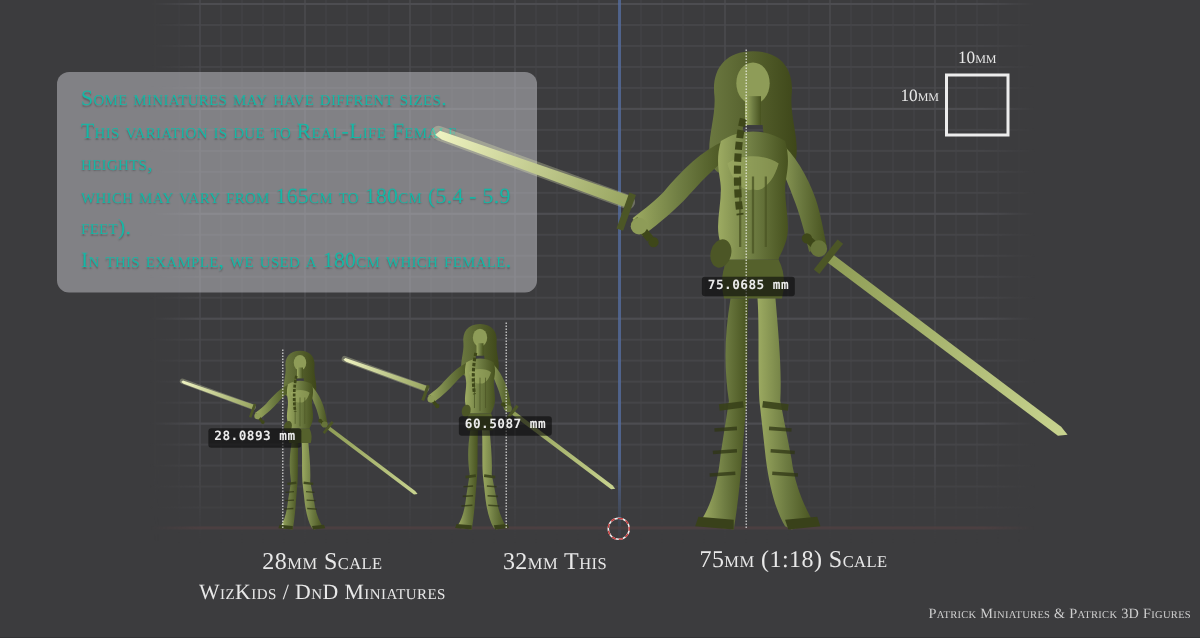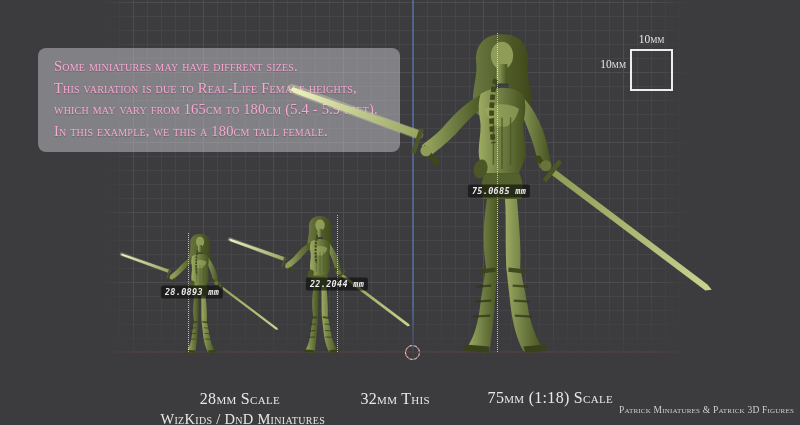--- a/index.html
+++ b/index.html
@@ -32,45 +32,45 @@
   .axis-z { position:absolute; left:312px; top:0; width:2px; height:100%;
             background:#5570a8; opacity:.7; }
   .axis-x { position:absolute; left:0; top:351px; width:100%; height:1.6px;
             background:#a85454; opacity:.85; }
   
   .cursor3d { position:absolute; left:405px; top:345px; width:15px; height:15px; }
   .cursor3d .ring-w { position:absolute; inset:0; border:1.6px solid rgba(250,250,250,.95); border-radius:50%; }
   .cursor3d .ring-r { position:absolute; inset:0; border:1.6px dashed #c43d3d; border-radius:50%; }
   
   .info-box {
-    position:absolute; left:38px; top:48px; width:362px;
+    position:absolute; left:38px; top:48px; width:320px;
     background:rgba(198,198,204,.5);
     border-radius:8px; padding:8px 14px 10px 16px;
-    color:#f9a8d4; font-size:14.5px; line-height:21.5px;
+    color:#14b8a6; font-size:14.5px; line-height:21.5px;
     font-variant:small-caps; letter-spacing:.2px;
     text-shadow:0 1px 1px rgba(0,0,0,.25);
   }
   
   .mline { position:absolute; width:0; border-left:1px dotted rgba(255,255,255,.65); }
   .mlabel {
     position:absolute; transform:translate(-50%,-50%); white-space:nowrap;
     background:rgba(12,12,12,.62); color:#ebebeb;
     font-family:"DejaVu Sans Mono", monospace; font-size:8.5px; font-weight:bold;
-    padding:1px 4px 2px; border-radius:2px; letter-spacing:.3px;font-style:italic;
+    padding:1px 4px 2px; border-radius:2px; letter-spacing:.3px;
   }
   
   .ref-square { position:absolute; left:630px; top:49px; width:43px; height:42px;
                 border:2px solid #ededed; }
   .ref-label { position:absolute; color:#e9e9e9; font-size:11.5px;
                font-variant:small-caps; }
   .ref-label.top { left:628px; top:33px; width:47px; text-align:center; }
   .ref-label.side { left:584px; top:58px; width:42px; text-align:right; }
   
   .caption { position:absolute; color:#e8e8e8; font-size:16px;
-             font-variant:small-caps; text-align:right; letter-spacing:.3px;margin-top:24px; }
+             font-variant:small-caps; text-align:center; letter-spacing:.3px; }
   .caption.sub { font-size:14.5px; }
   .credit { position:absolute; right:6px; top:405px; color:#cfcfcf;
             font-size:9.5px; font-variant:small-caps; letter-spacing:.2px; }
   .figures { position:absolute; left:0; top:0; }
 </style>
 </head>
 <body>
 
 <div id="stage">
 
@@ -85,21 +85,21 @@
 
   <div class="cursor3d">
     <div class="ring-w"></div>
       <div class="ring-r"></div>
   </div>
 
   <div class="info-box">
     <div>Some miniatures may have diffrent sizes.</div>
     <div>This variation is due to Real-Life Female heights,</div>
     <div>which may vary from 165cm to 180cm (5.4 - 5.9 feet).</div>
-    <div>In this example, we this a 180cm tall female.</div>
+    <div>In this example, we used a 180cm which female.</div>
   </div>
 
   <svg class="figures" width="800" height="425" viewBox="0 0 800 425">
     <defs>
       <linearGradient id="bodyG" x1="0" y1="0" x2="1" y2="0">
         <stop offset="0" stop-color="#9dab62"></stop>
         <stop offset=".5" stop-color="#6e7c42"></stop>
         <stop offset="1" stop-color="#47521f"></stop>
       </linearGradient>
       <linearGradient id="hairG" x1="0" y1="0" x2="1" y2="0">
@@ -160,22 +160,22 @@
 
     <use href="#warrior" transform="translate(160,233) scale(0.80)"></use>
     <use href="#warrior" transform="translate(274,215) scale(0.92)"></use>
     <use href="#warrior" transform="translate(395,32) scale(2.14)"></use>
   </svg>
 
   <div class="mline" style="left:188px; top:233px; height:119px;"></div>
   <div class="mline" style="left:337px; top:215px; height:137px;"></div>
   <div class="mline" style="left:497px; top:33px; height:319px;"></div>
 
-  <div class="mlabel" style="left:192px; top:292px;">28.0893 mm</div>
-  <div class="mlabel" style="left:337px; top:284px;">22.2044 mm</div>
+  <div class="mlabel" style="left:170px; top:292px;">28.0893 mm</div>
+  <div class="mlabel" style="left:337px; top:284px;">60.5087 mm</div>
   <div class="mlabel" style="left:499px; top:191px;">75.0685 mm</div>
 
   <div class="ref-square"></div>
   <div class="ref-label top">10mm</div>
   <div class="ref-label side">10mm</div>
 
   <div class="caption" style="left:150px; top:366px; width:130px;">28mm Scale</div>
   <div class="caption sub" style="left:105px; top:387px; width:220px;">WizKids / DnD Miniatures</div>
   <div class="caption" style="left:310px; top:366px; width:120px;">32mm This</div>
   <div class="caption" style="left:445px; top:365px; width:168px;">75mm (1:18) Scale</div>

